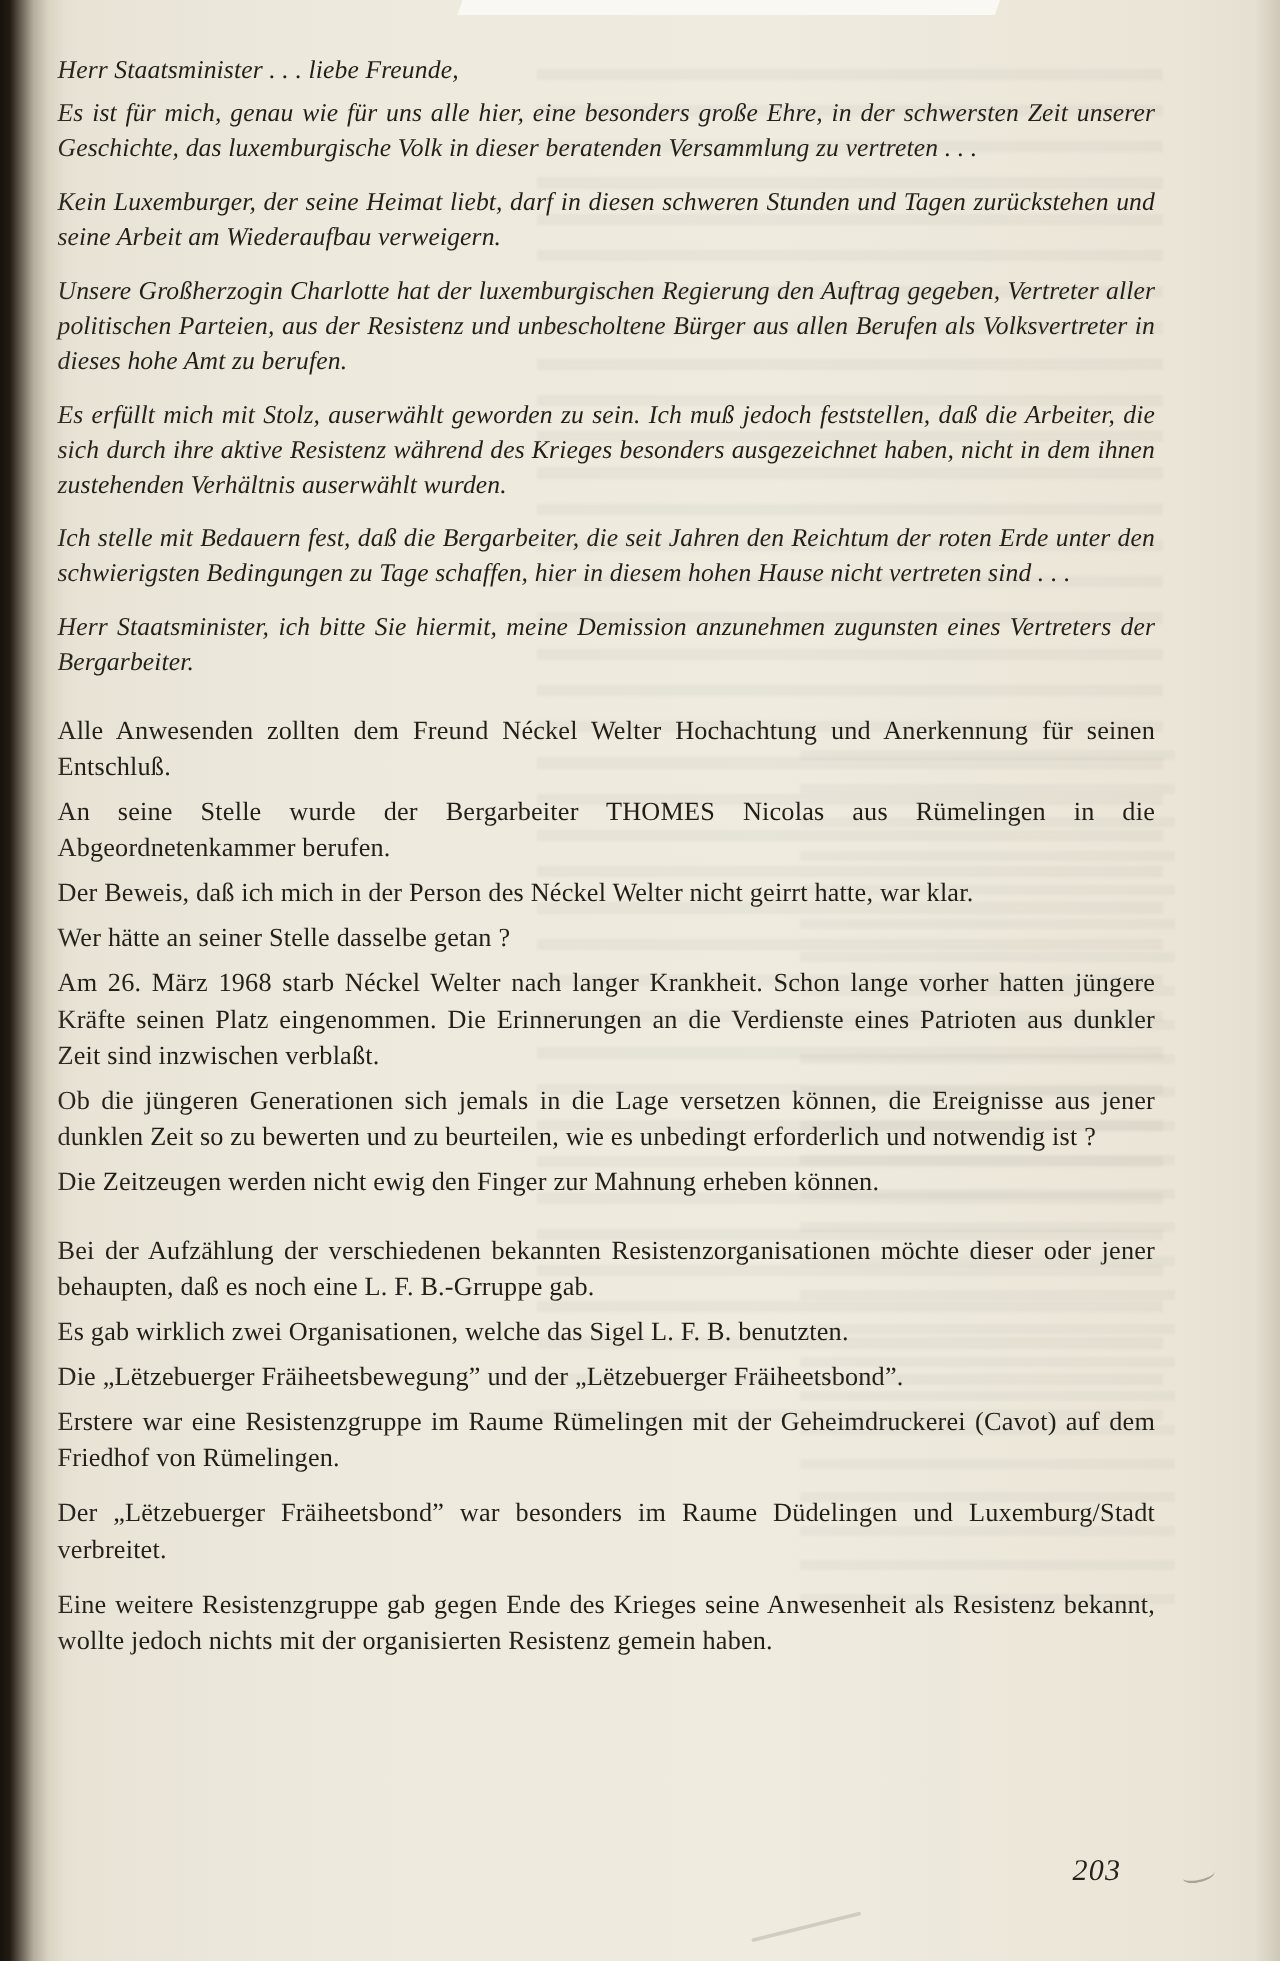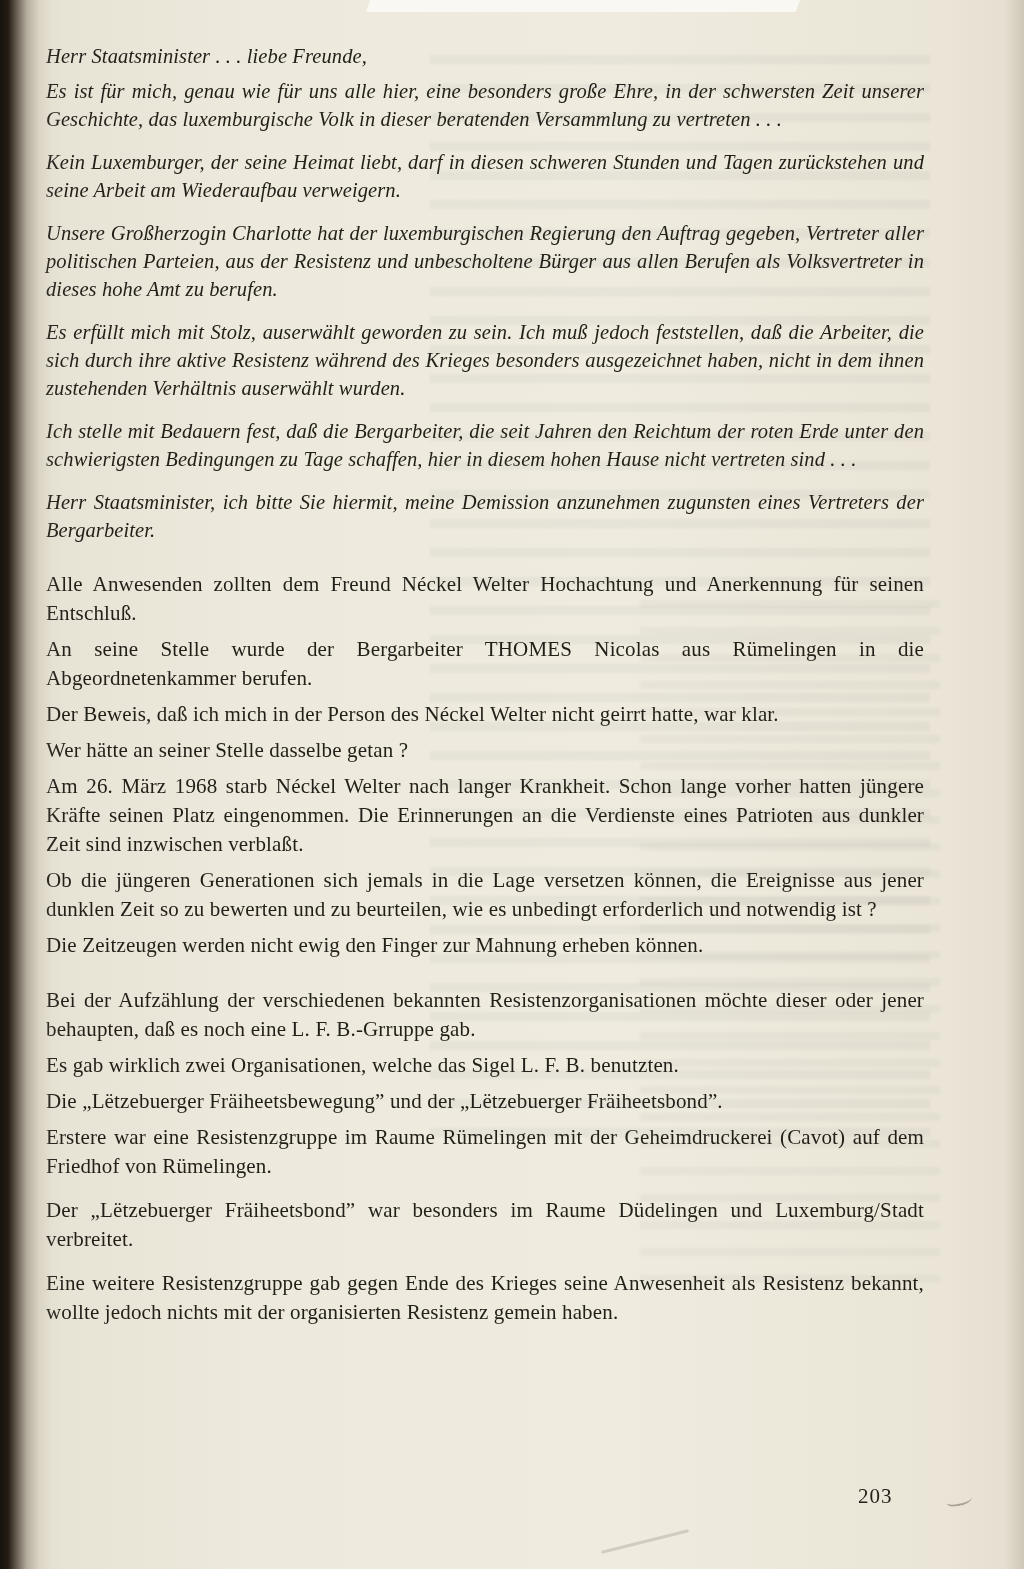--- a/index.html
+++ b/index.html
@@ -69,21 +69,21 @@
   }
   p.body-par {
     font-size: 21px;
     line-height: 29px;
     letter-spacing: 0.15px;
   }
   .sp-lg { margin-top: 15px !important; }
   .sp-xl { margin-top: 26px !important; }
   .page-number {
     position: absolute; top: 1484px; left: 858px;
-    font-size: 21px; letter-spacing: 1px; color: #26221b; z-index: 3;
+    font-size: 24px; letter-spacing: 1px; color: #26221b; z-index: 3; font-style: italic;
   }
   .pencil-mark {
     position: absolute; top: 1494px; left: 946px;
     width: 26px; height: 12px;
     border-bottom: 2px solid rgba(90,84,74,0.45);
     border-radius: 0 0 60% 40%;
     transform: rotate(-8deg);
     z-index: 3;
   }
   .bottom-artifact {

